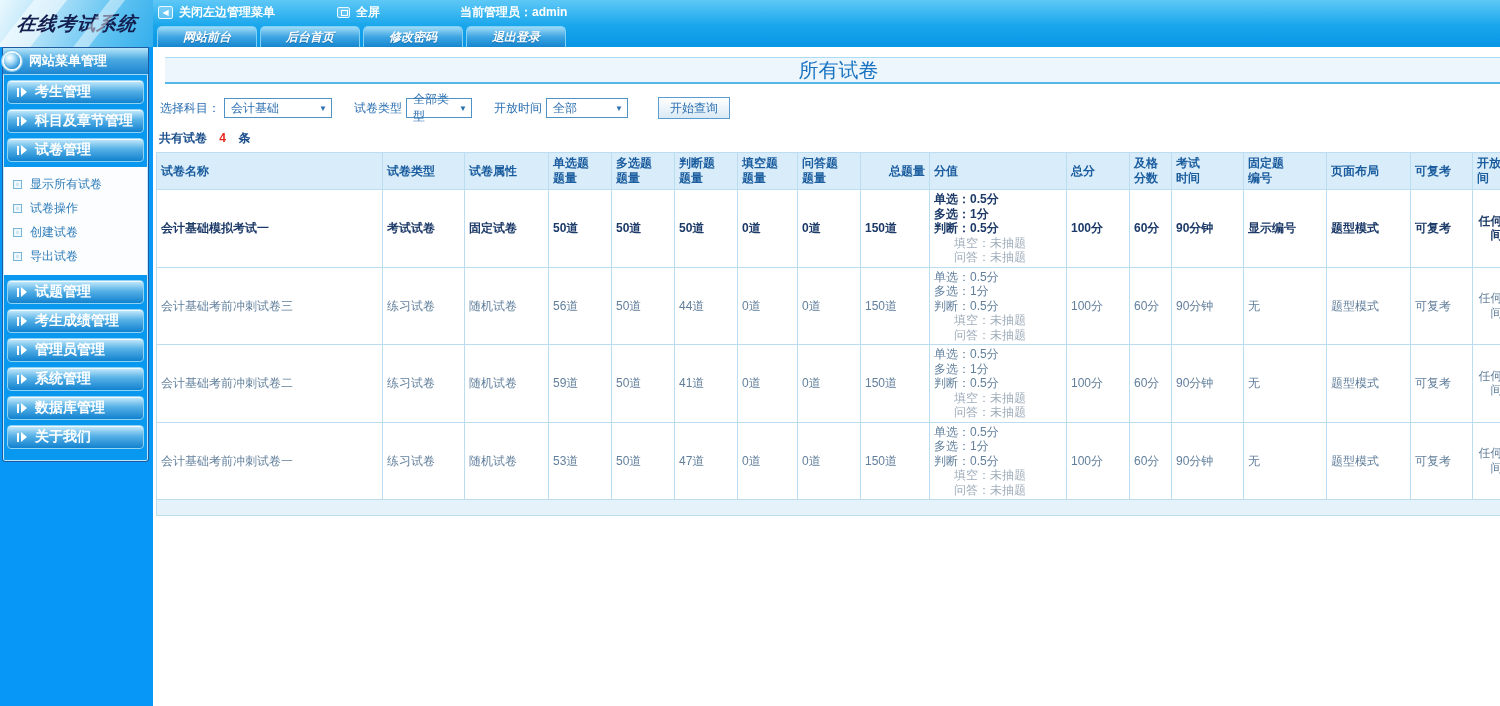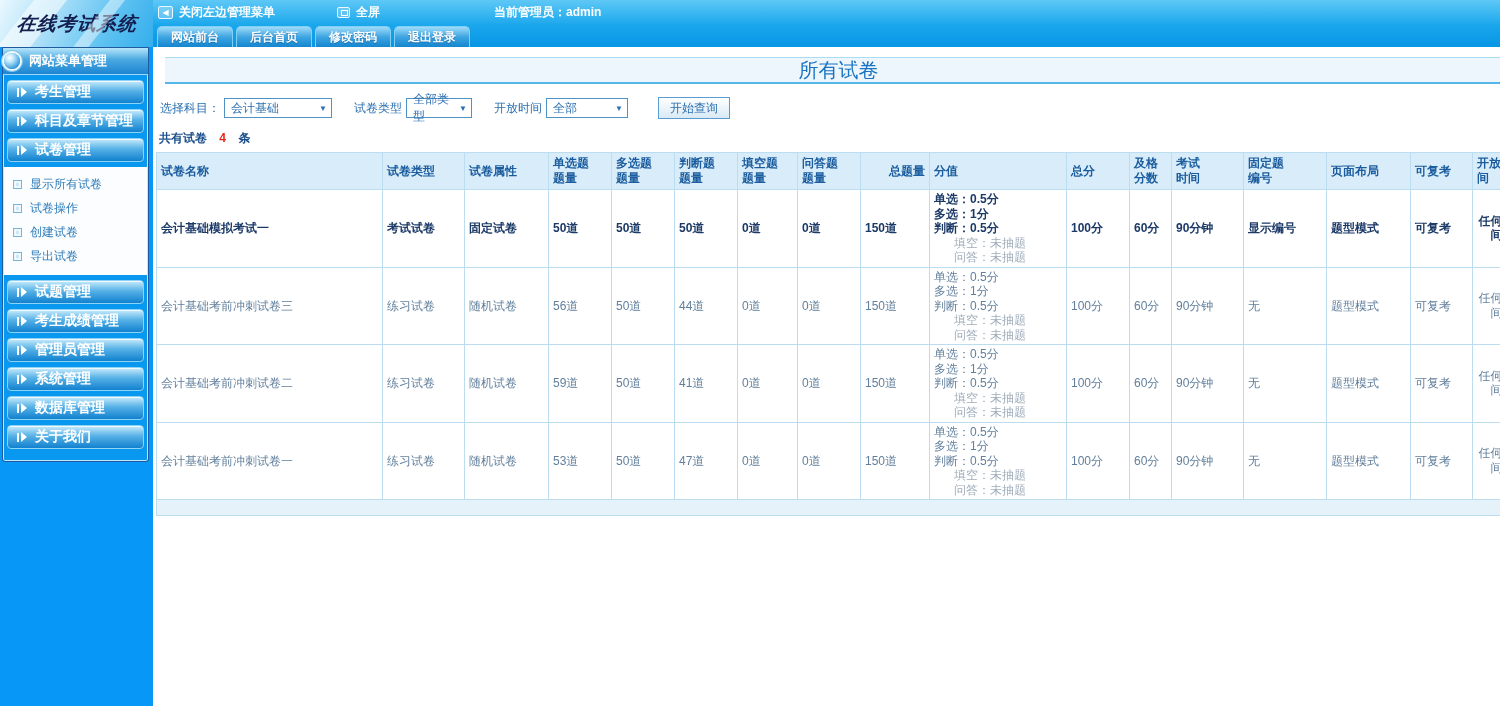--- a/index.html
+++ b/index.html
@@ -61,28 +61,29 @@
   .main { flex: 1; display: flex; flex-direction: column; background: #fff; }
   .topbar { height: 47px; position: relative; flex-shrink: 0;
     background: linear-gradient(#5ec8f6, #19a6ec 55%, #0795e5); }
   .topbar-row1 { display: flex; align-items: center; height: 25px; padding-left: 5px; color: #fff; font-size: 12px; font-weight: bold; }
   .collapse { display: flex; align-items: center; gap: 6px; cursor: pointer; }
   .collapse-box { width: 15px; height: 13px; border: 1px solid #eaf8ff; border-radius: 2px; background: rgba(255,255,255,.25);
     font-size: 8px; line-height: 11px; text-align: center; color: #fff; }
   .fullscreen { display: flex; align-items: center; gap: 6px; margin-left: 62px; cursor: pointer; }
   .fs-icon { width: 13px; height: 11px; border: 1px solid #eaf8ff; border-radius: 2px; background: rgba(255,255,255,.2); position: relative; }
   .fs-icon::after { content: ''; position: absolute; left: 3px; top: 2px; width: 5px; height: 4px; border: 1px solid #fff; }
-  .admin { margin-left: 114px; }
+  .admin { margin-left: 80px; }
   .tabs { position: absolute; left: 4px; bottom: 0; display: flex; gap: 3px; }
   .tab {
-    height: 21px; line-height: 20px; padding: 0 13px;
+    height: 21px; line-height: 20px; padding: 0 25px;
     background: linear-gradient(#9edcf8, #3ea5e2 50%, #1486cf);
     border: 1px solid #7fd0f4; border-bottom: none; border-radius: 5px 5px 0 0;
     color: #fff; font-size: 12px; font-weight: bold; cursor: pointer;
     text-shadow: 0 1px 1px rgba(0,60,120,.45);
+    font-style: italic;
   }
 
   .content { padding: 0 3px; }
   .title-bar {
     margin: 10px 9px 0; height: 27px; line-height: 24px; text-align: center;
     background: #edf6fc; border-top: 1px solid #aadcf4; border-bottom: 2px solid #55b6e8;
     color: #1b74c2; font-size: 20px;
   }
   .filters { display: flex; align-items: center; margin: 13px 0 0 4px; font-size: 12px; color: #2b6fb0; }
   .flabel { margin-right: 4px; }

